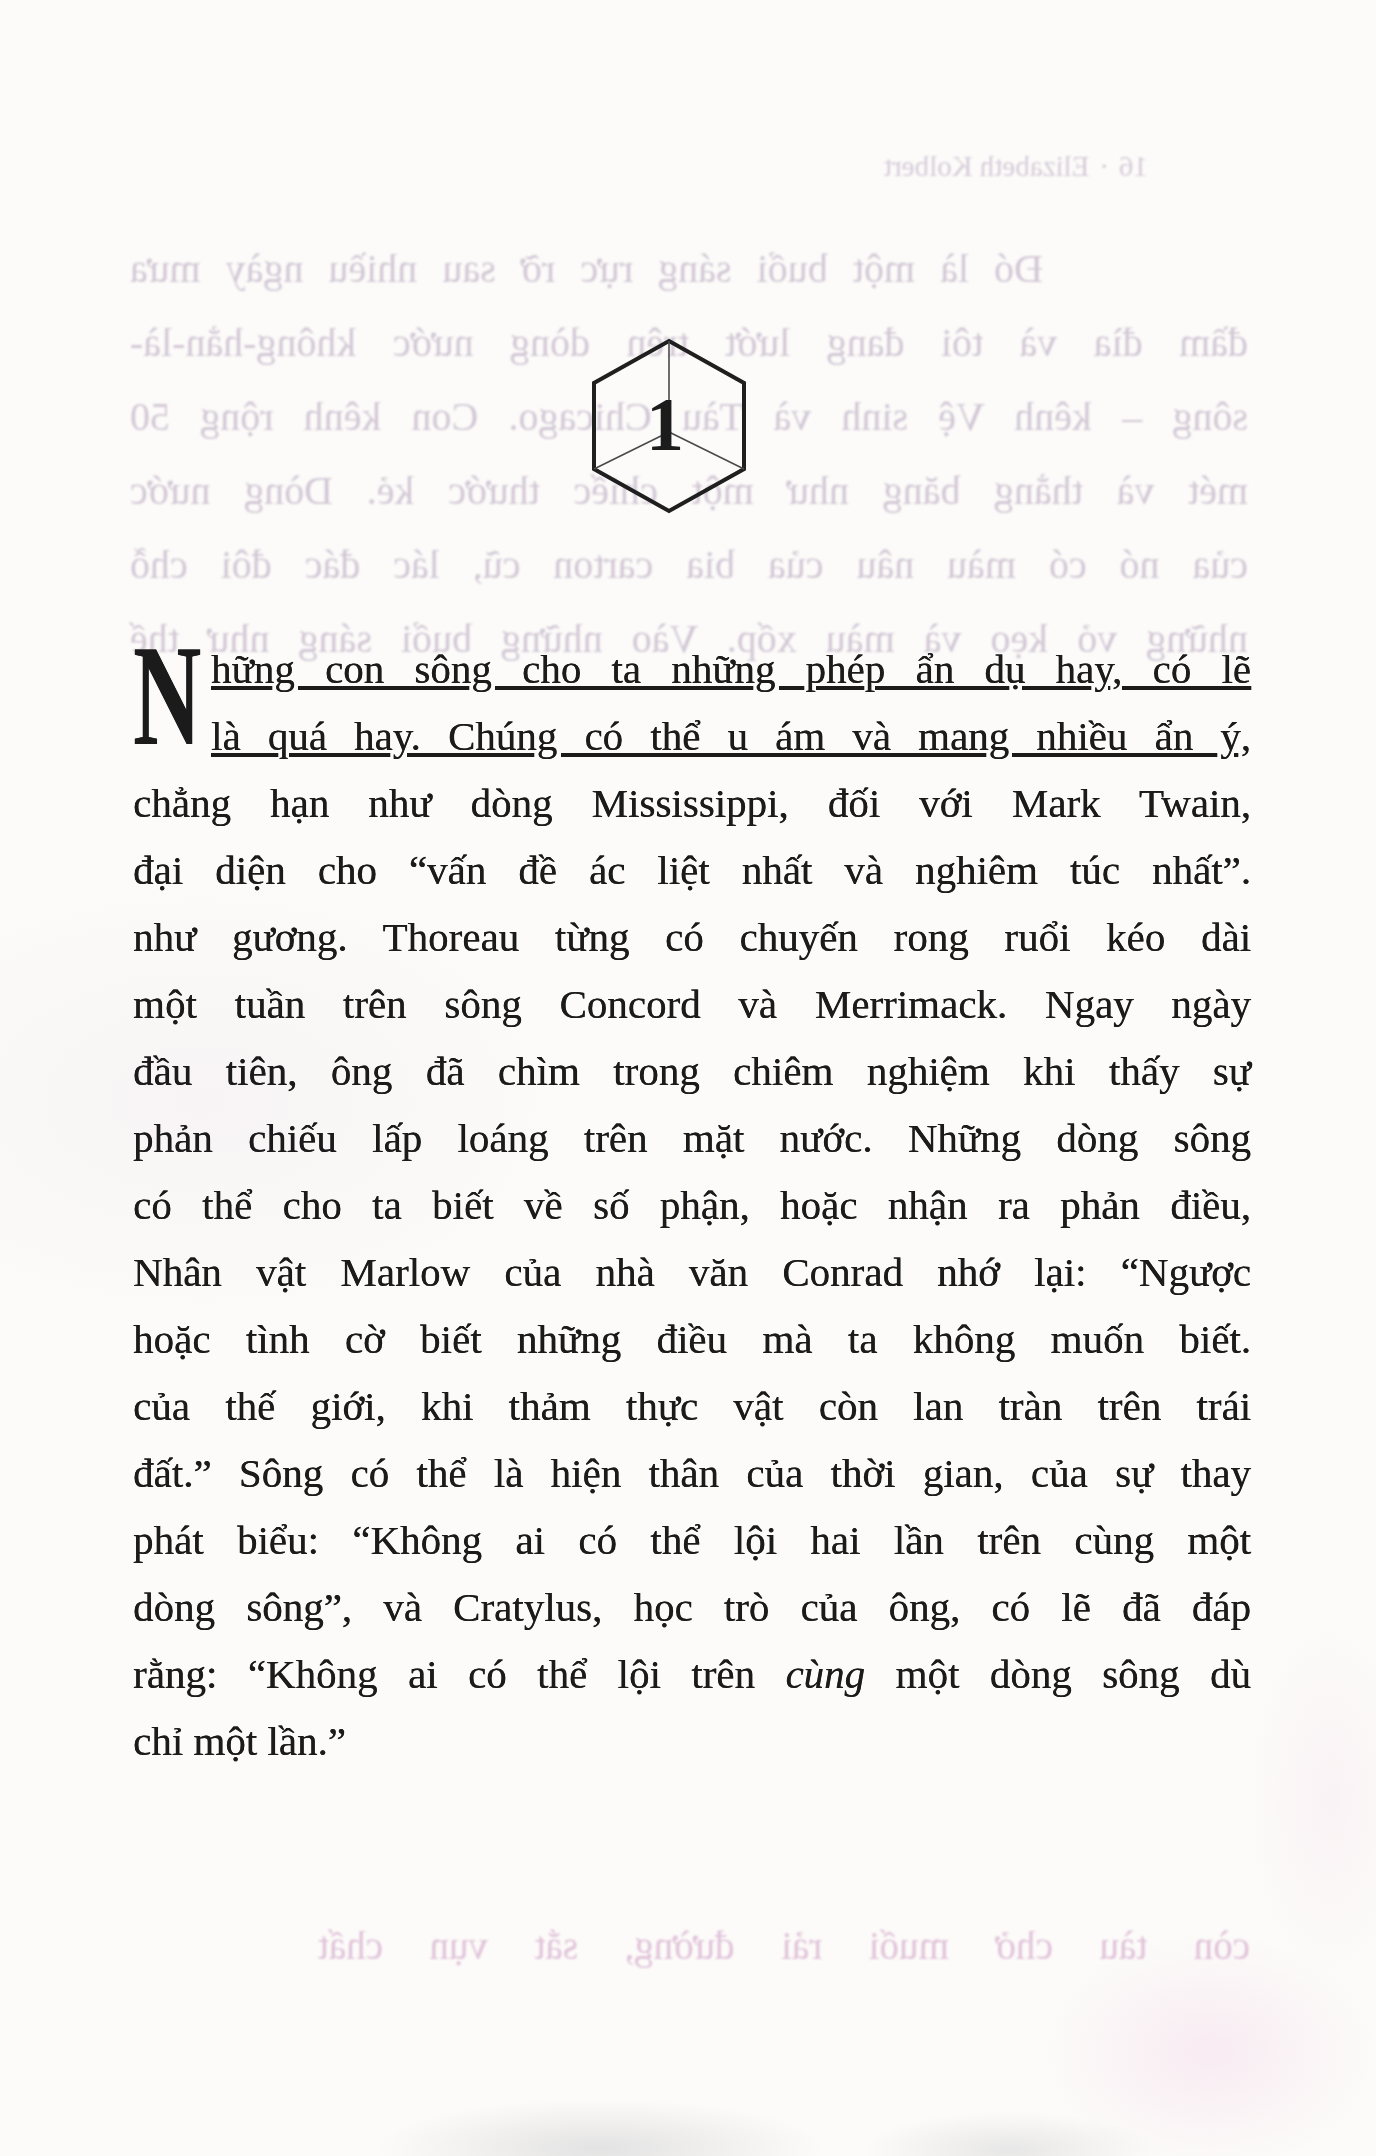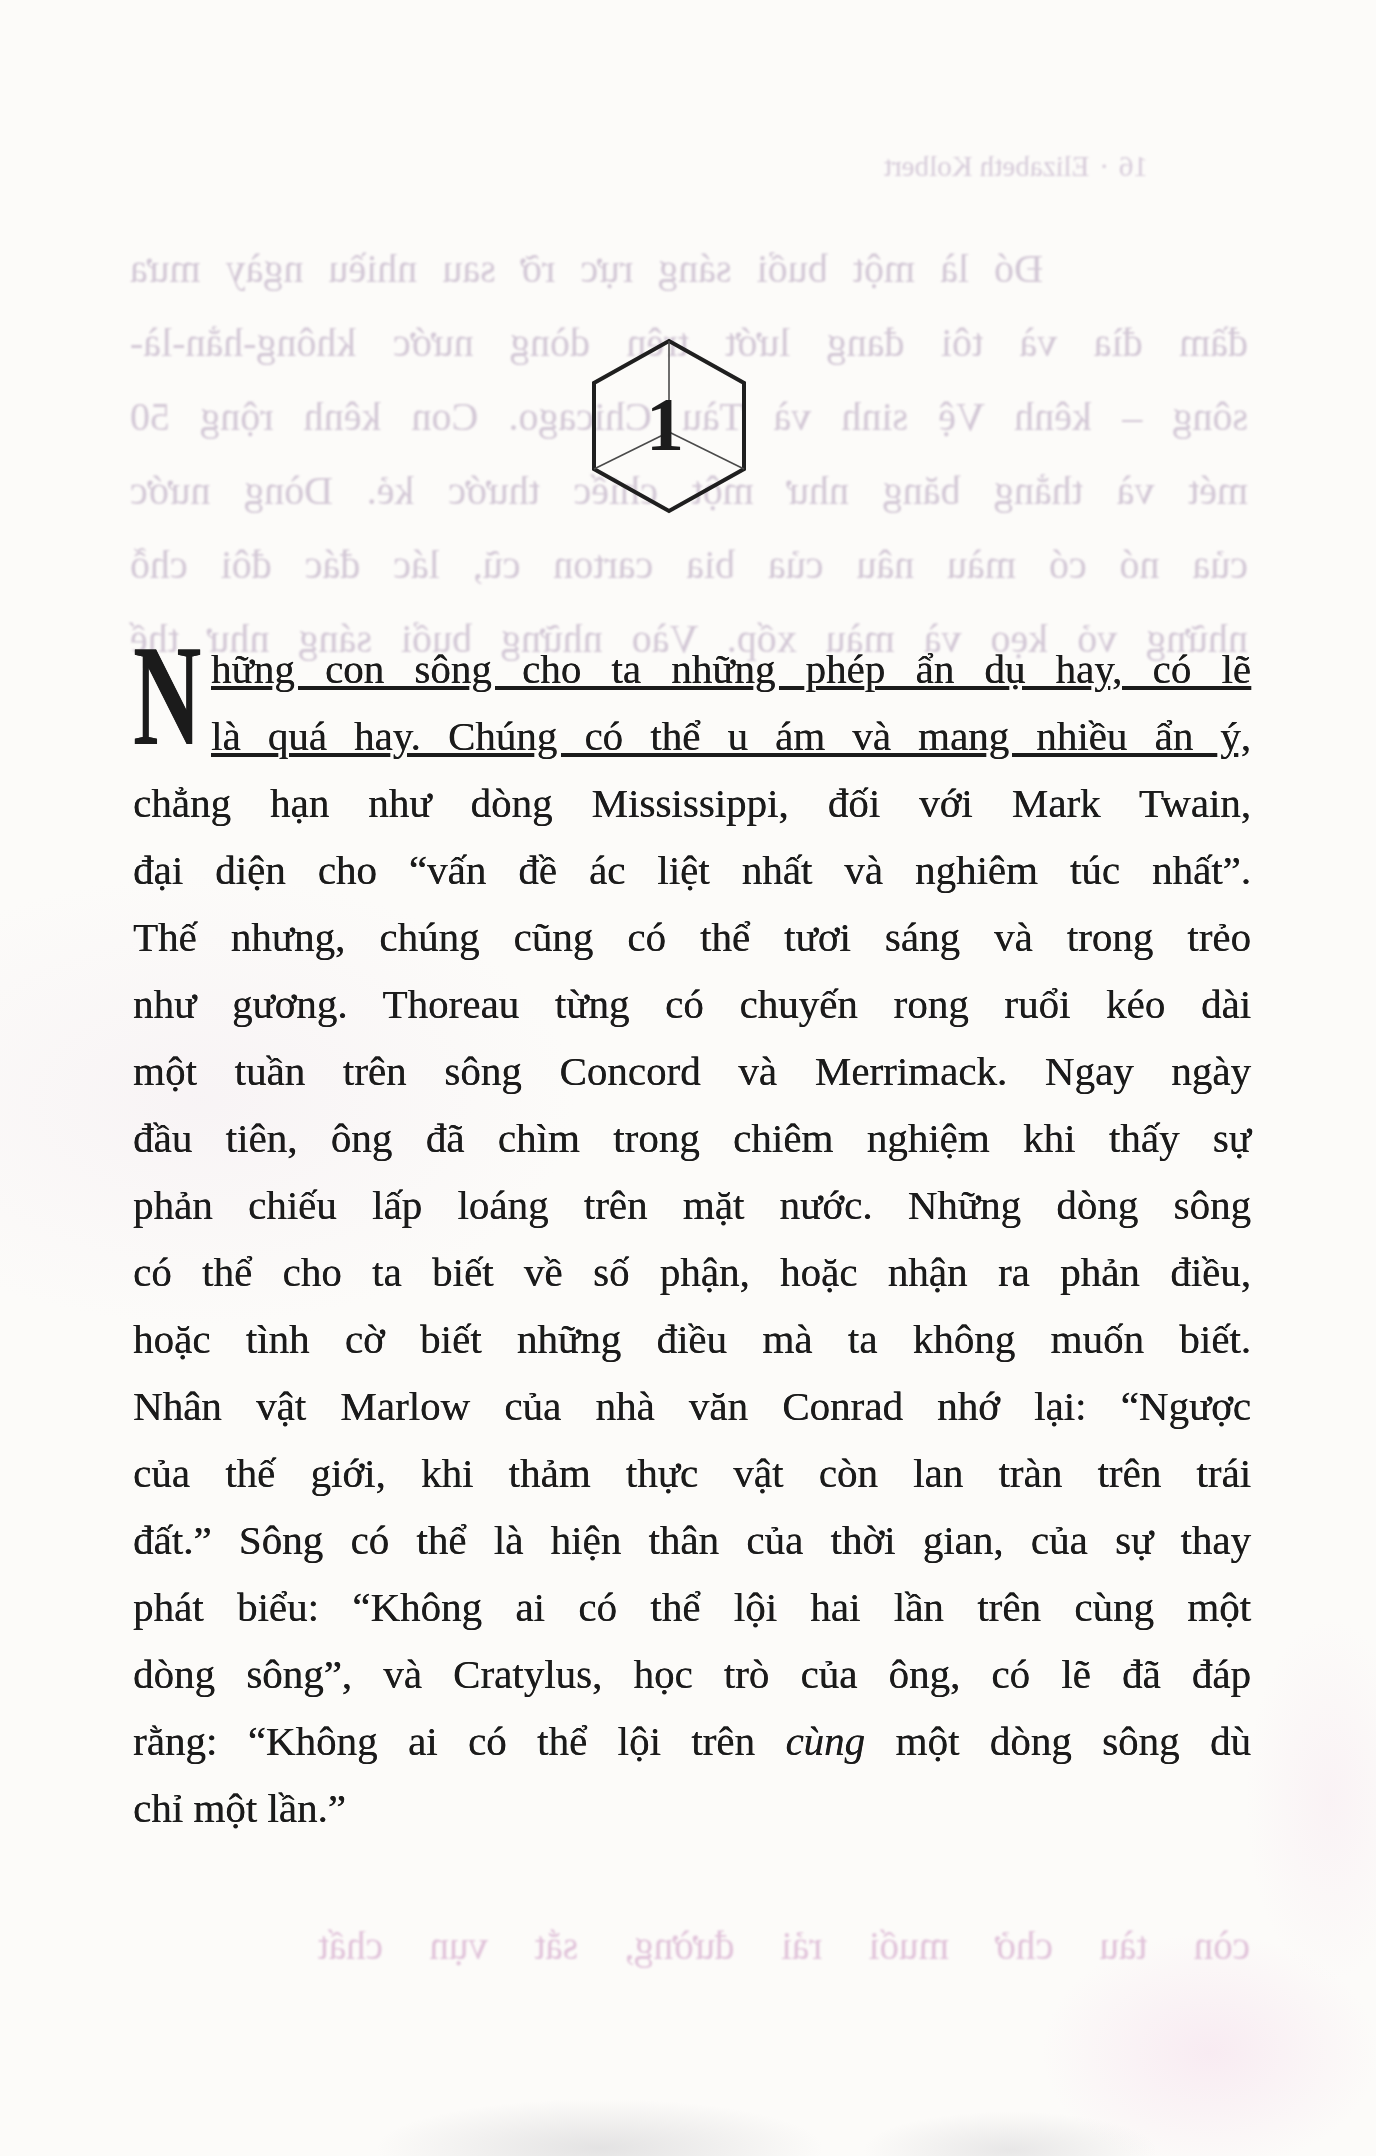--- a/index.html
+++ b/index.html
@@ -102,28 +102,27 @@
       <text x="74" y="112" text-anchor="middle" font-size="76">1</text>
     </svg>
   </div>
 
   <div class="paragraph">
     <span class="dropcap">N</span>
   <div class="pline indent">hững con sông cho ta những phép ẩn dụ hay, có lẽ</div>
       <div class="pline indent">là quá hay. Chúng có thể u ám và mang nhiều ẩn ý,</div>
       <div class="pline">chẳng hạn như dòng Mississippi, đối với Mark Twain,</div>
       <div class="pline">đại diện cho “vấn đề ác liệt nhất và nghiêm túc nhất”.</div>
-      <div class="pline">Thế nhưng, chúng cũng có thể tươi sáng và trong trẻo</div>
       <div class="pline">như gương. Thoreau từng có chuyến rong ruổi kéo dài</div>
       <div class="pline">một tuần trên sông Concord và Merrimack. Ngay ngày</div>
       <div class="pline">đầu tiên, ông đã chìm trong chiêm nghiệm khi thấy sự</div>
       <div class="pline">phản chiếu lấp loáng trên mặt nước. Những dòng sông</div>
       <div class="pline">có thể cho ta biết về số phận, hoặc nhận ra phản điều,</div>
+      <div class="pline">Nhân vật Marlow của nhà văn Conrad nhớ lại: “Ngược</div>
       <div class="pline">hoặc tình cờ biết những điều mà ta không muốn biết.</div>
-      <div class="pline">Nhân vật Marlow của nhà văn Conrad nhớ lại: “Ngược</div>
       <div class="pline">của thế giới, khi thảm thực vật còn lan tràn trên trái</div>
       <div class="pline">đất.” Sông có thể là hiện thân của thời gian, của sự thay</div>
       <div class="pline">phát biểu: “Không ai có thể lội hai lần trên cùng một</div>
       <div class="pline">dòng sông”, và Cratylus, học trò của ông, có lẽ đã đáp</div>
       <div class="pline"><span>rằng: “Không ai có thể lội trên </span><em>cùng</em><span> một dòng sông dù</span></div>
       <div class="pline last">chỉ một lần.”</div>
     </div>
 
   <div class="bleed bleed-bottom">còn tàu chở muối rải đường, sắt vụn chất</div>
 

